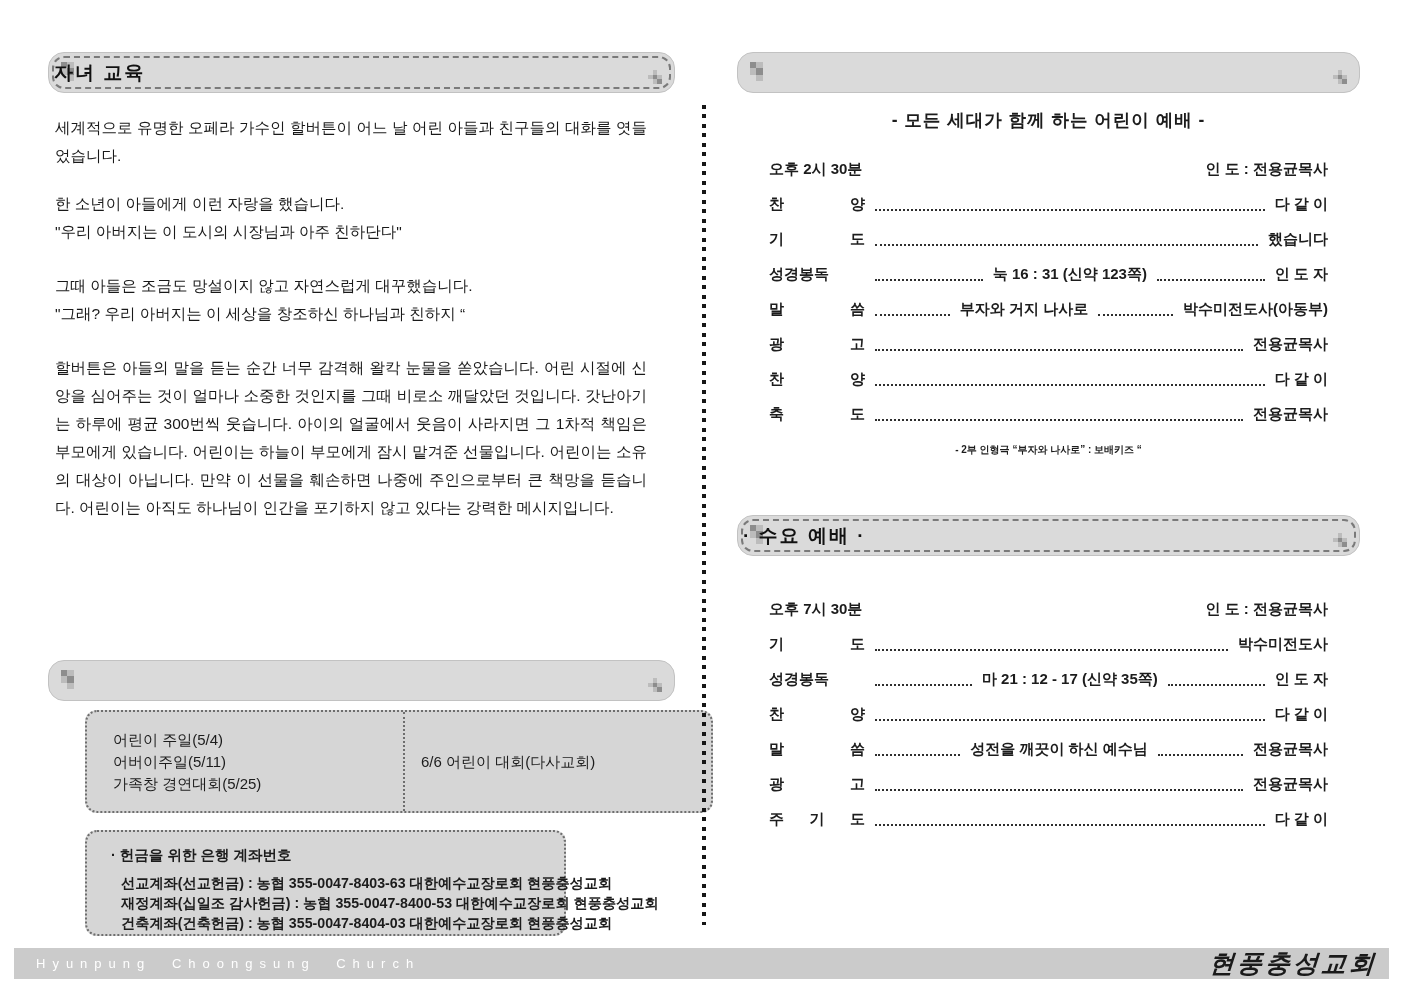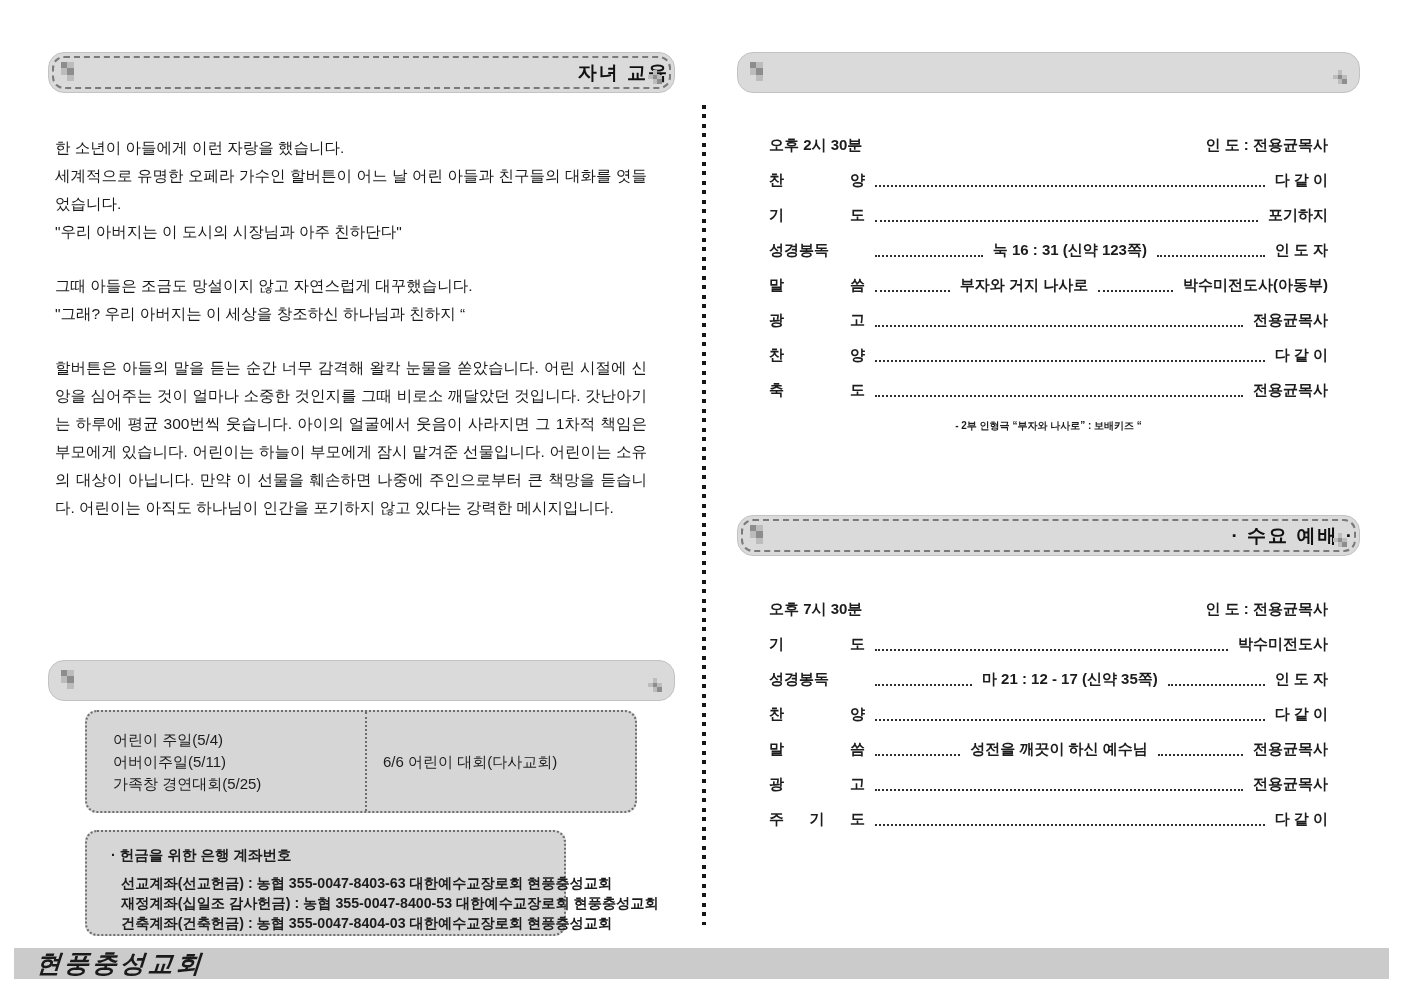--- a/index.html
+++ b/index.html
@@ -7,21 +7,21 @@
   body { font-family:"Liberation Sans","DejaVu Sans",sans-serif; color:#1c1c1c; }
   .page { position:relative; width:1403px; height:992px; background:#ffffff; overflow:hidden; }
 
   
   .sec-header {
     position:absolute; height:41px; background:#dadada;
     border:1px solid #c2c2c2; border-radius:16px;
   }
   .sec-header .dash-inner {
     position:absolute; inset:3px; border:2px dashed #7a7a7a; border-radius:12px;
-    display:flex; align-items:center; justify-content:flex-end;
+    display:flex; align-items:center; justify-content:flex-start;
   }
   .sec-title { font-size:19px; font-weight:bold; letter-spacing:2px; color:#111; }
 
   
   .checker { position:absolute; display:grid; grid-template-columns:repeat(3,1fr); grid-template-rows:repeat(3,1fr); }
   .checker.big { width:19px; height:19px; left:12px; top:9px; }
   .checker.small { width:14px; height:14px; right:12px; bottom:8px; }
   .checker span { display:block; }
   .c-d { background:#8d8d8d; } .c-l { background:#bcbcbc; } .c-e { background:transparent; }
 
@@ -31,21 +31,21 @@
     font-size:15.5px; line-height:28px; text-align:justify; color:#191919;
   }
   .edu-p { margin:0; }
   .gap-lg { margin-top:20px; }
   .gap-xl { margin-top:26px; }
 
   
   .gray-box {
     position:absolute; background:#d6d6d6; border:2px dotted #6e6e6e; border-radius:12px;
   }
-  .plan-box { left:85px; top:710px; width:552px; height:103px; display:flex; }
+  .plan-box { left:85px; top:710px; width:628px; height:103px; display:flex; }
   .plan-cell { flex:1; display:flex; flex-direction:column; justify-content:center; font-size:15px; line-height:22px; font-weight:500; }
   .plan-cell.left { padding-left:26px; border-right:2px dotted #6e6e6e; }
   .plan-cell.right { padding-left:16px; }
 
   .account-box { left:85px; top:830px; width:481px; height:106px; padding:14px 0 0 24px; }
   .account-head { font-size:14.5px; font-weight:bold; margin-bottom:8px; }
   .account-line { font-size:14.2px; font-weight:bold; line-height:20px; padding-left:10px; white-space:nowrap; }
 
   
   .divider {
@@ -98,22 +98,22 @@
       <span class="c-l"></span>
         <span class="c-d"></span>
         <span class="c-l"></span>
       <span class="c-e"></span>
         <span class="c-l"></span>
         <span class="c-d"></span>
     </div>
   </div>
 
   <div class="edu-body">
+    <p class="edu-p">세계적으로 유명한 오페라 가수인 할버튼이 어느 날 어린 아들과 친구들의 대화를 엿들었습니다.</p>
     <p class="edu-p gap-lg">한 소년이 아들에게 이런 자랑을 했습니다.</p>
-    <p class="edu-p">세계적으로 유명한 오페라 가수인 할버튼이 어느 날 어린 아들과 친구들의 대화를 엿들었습니다.</p>
     <p class="edu-p">"우리 아버지는 이 도시의 시장님과 아주 친하단다"</p>
     <p class="edu-p gap-xl">그때 아들은 조금도 망설이지 않고 자연스럽게 대꾸했습니다.</p>
     <p class="edu-p">"그래? 우리 아버지는 이 세상을 창조하신 하나님과 친하지 “</p>
     <p class="edu-p gap-xl">할버튼은 아들의 말을 듣는 순간 너무 감격해 왈칵 눈물을 쏟았습니다.  어린 시절에 신앙을 심어주는 것이 얼마나 소중한 것인지를 그때 비로소 깨달았던 것입니다.  갓난아기는 하루에 평균 300번씩 웃습니다.  아이의 얼굴에서 웃음이 사라지면 그 1차적 책임은 부모에게 있습니다.  어린이는 하늘이 부모에게 잠시 맡겨준 선물입니다.  어린이는 소유의 대상이 아닙니다.  만약 이 선물을 훼손하면 나중에 주인으로부터 큰 책망을 듣습니다.  어린이는 아직도 하나님이 인간을 포기하지 않고 있다는 강력한 메시지입니다.</p>
   </div>
 
   <div class="sec-header" style="left:48px; top:660px; width:627px;">
     <div class="checker big">
       <span class="c-d"></span>
         <span class="c-l"></span>
@@ -177,34 +177,35 @@
       <span class="c-l"></span>
         <span class="c-d"></span>
         <span class="c-l"></span>
       <span class="c-e"></span>
         <span class="c-l"></span>
         <span class="c-d"></span>
     </div>
   </div>
 
   <div class="worship-block" style="left:737px; top:108px;">
+    <div class="subtitle">- 모든 세대가 함께 하는 어린이 예배 -</div>
     <div class="rows" style="margin-top:31px;">
       <div class="time-row">
         <span>오후 2시  30분</span>
         <span>인 도 : 전용균목사</span>
       </div>
       <div class="w-row">
         <span class="w-label">찬 양</span>
         <span class="dots"></span>
         <span>다 같 이</span>
       </div>
       <div class="w-row">
         <span class="w-label">기 도</span>
         <span class="dots"></span>
-        <span>포기하지</span>
+        <span>했습니다</span>
       </div>
       <div class="w-row">
         <span class="w-label">성경봉독</span>
         <span class="dots"></span>
         <span>눅 16 : 31 (신약 123쪽)</span>
         <span class="dots"></span>
         <span>인 도 자</span>
       </div>
       <div class="w-row">
         <span class="w-label">말 씀</span>
@@ -297,16 +298,17 @@
       </div>
       <div class="w-row">
         <span class="w-label">주 기 도</span>
         <span class="dots"></span>
         <span>다 같 이</span>
       </div>
     </div>
   </div>
 
   <div class="footer-bar">
+    <span class="footer-en">Hyunpung Choongsung Church</span>
     <span class="footer-kr">현풍충성교회</span>
   </div>
 
 </div>
 
 </body></html>

